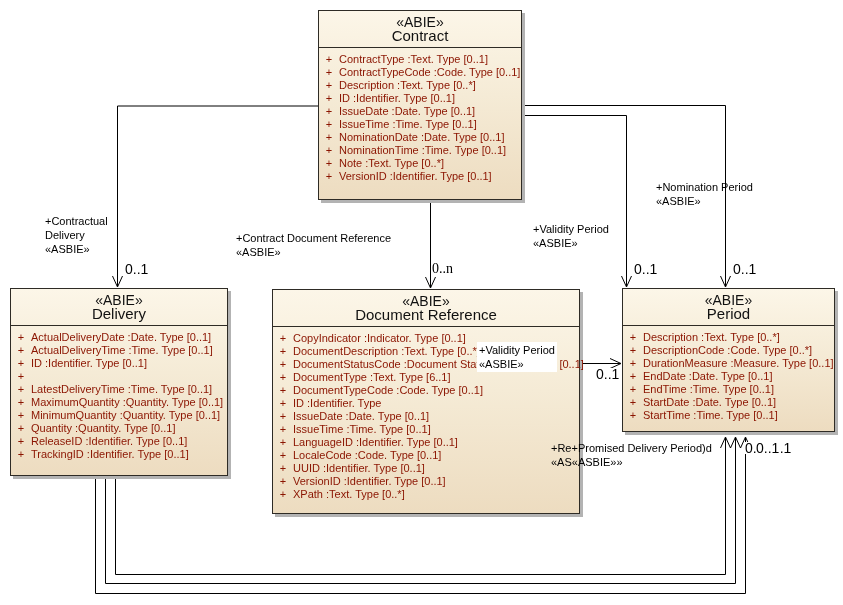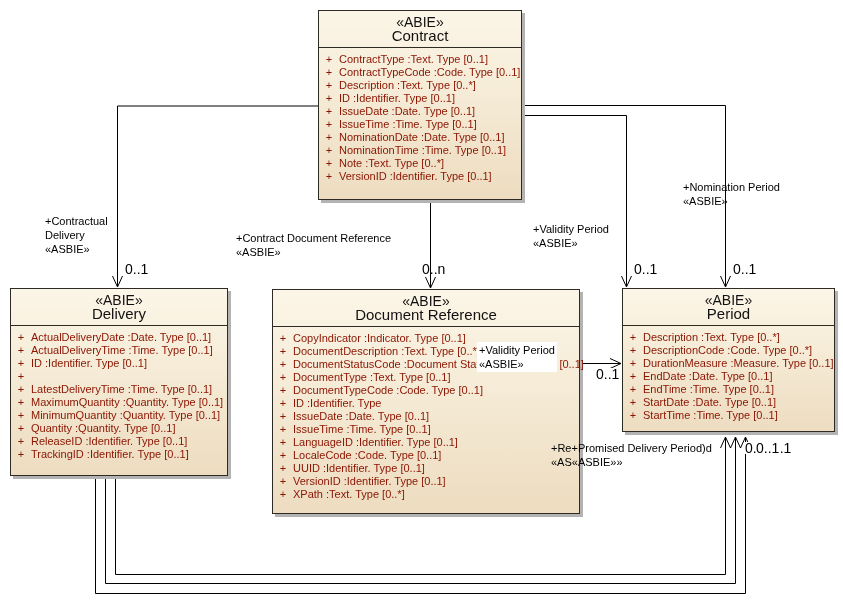--- a/index.html
+++ b/index.html
@@ -195,21 +195,21 @@
           <span class="atext">DocumentDescription  :Text. Type [0..*]</span>
         </div>
 
         <div class="attr">
           <span class="plus">+</span>
           <span class="atext">DocumentStatusCode  :Document Status_ Code. Type [0..1]</span>
         </div>
 
         <div class="attr">
           <span class="plus">+</span>
-          <span class="atext">DocumentType  :Text. Type [0..1]</span>
+          <span class="atext">DocumentType  :Text. Type [6..1]</span>
         </div>
 
         <div class="attr">
           <span class="plus">+</span>
           <span class="atext">DocumentTypeCode  :Code. Type [0..1]</span>
         </div>
 
         <div class="attr">
           <span class="plus">+</span>
           <span class="atext">ID  :Identifier. Type</span>
@@ -299,32 +299,32 @@
   <div class="edge-label" style="left:45px;top:214px;">+Contractual
 Delivery
 «ASBIE»</div>
 
   <div class="edge-label" style="left:236px;top:231px;">+Contract Document Reference
 «ASBIE»</div>
 
   <div class="edge-label" style="left:533px;top:222px;">+Validity Period
 «ASBIE»</div>
 
-  <div class="edge-label" style="left:683px;top:180px;">+Nomination Period
+  <div class="edge-label" style="left:656px;top:180px;">+Nomination Period
 «ASBIE»</div>
 
   <div class="edge-label white-bg" style="left:477px;top:342px;">+Validity Period
 «ASBIE»</div>
 
   <div class="edge-label" style="left:517px;top:441px;z-index:5;margin-left:34px;">+Re+Promised Delivery Period)d
 «AS«ASBIE»»</div>
 
   <div class="mult" style="left:125px;top:263px;background:transparent;">0..1</div>
 
-  <div class="mult" style="left:422px;top:263px;background:transparent;">0..n</div>
+  <div class="mult" style="left:432px;top:263px;background:transparent;font-family:Liberation Serif, serif;">0..n</div>
 
   <div class="mult" style="left:634px;top:263px;background:transparent;">0..1</div>
 
   <div class="mult" style="left:733px;top:263px;background:transparent;">0..1</div>
 
   <div class="mult" style="left:596px;top:368px;">0..1</div>
 
   <div class="mult" style="left:745px;top:442px;z-index:2;">0..1</div>
 
   <div class="mult" style="left:756px;top:442px;z-index:4;">0..1</div>

